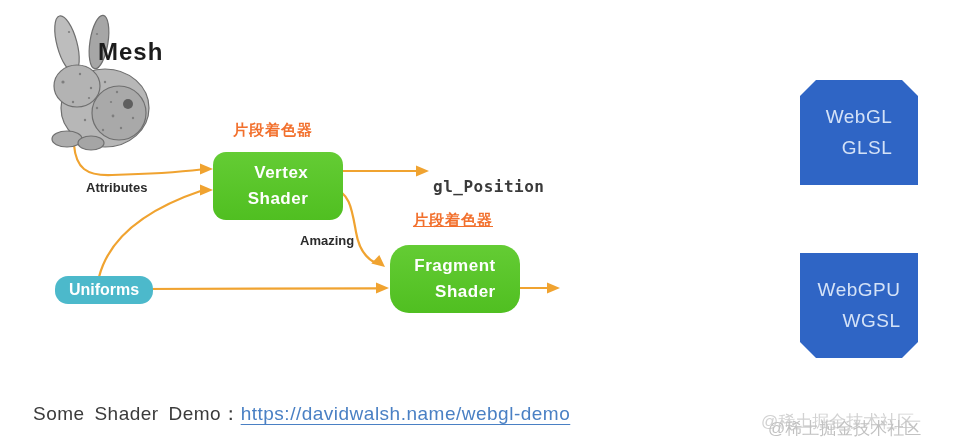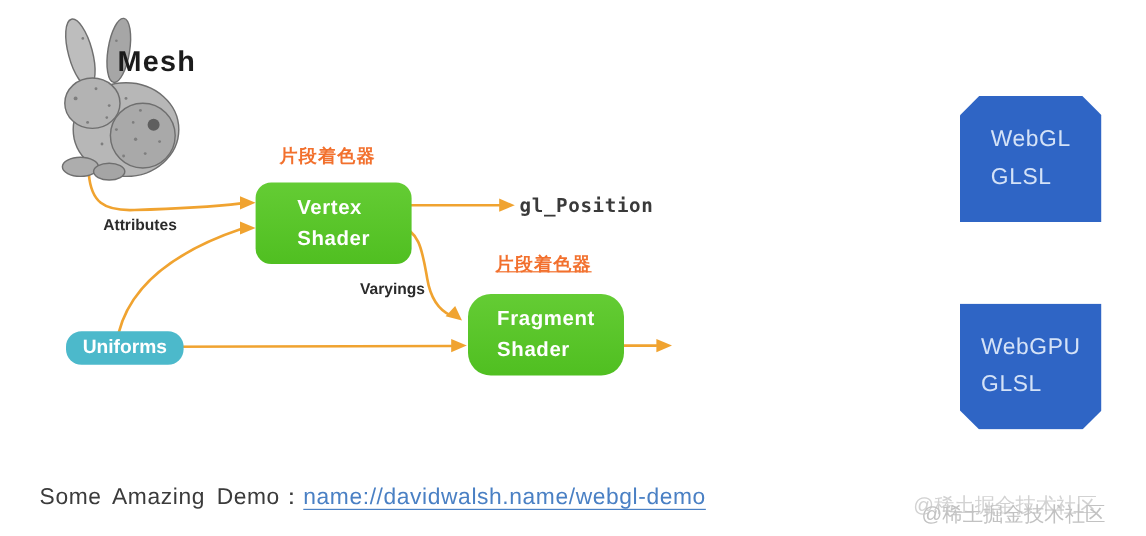--- a/index.html
+++ b/index.html
@@ -5,21 +5,21 @@
   html, body { margin: 0; padding: 0; background: #ffffff; }
   #canvas {
     position: relative;
     width: 955px; height: 447px;
     background: #ffffff;
     overflow: hidden;
     font-family: "Liberation Sans", sans-serif;
   }
   .abs { position: absolute; }
   #arrow-layer { position: absolute; left: 0; top: 0; z-index: 1; pointer-events: none; }
-  .node { z-index: 2; display: flex; align-items: center; justify-content: center; text-align: left; }
+  .node { z-index: 2; display: flex; align-items: center; justify-content: center; text-align: right; }
 
   .shader-box {
     width: 130px; height: 68px;
     background: linear-gradient(180deg, #64cc34 0%, #50bf21 100%);
     border-radius: 13px;
     color: #ffffff;
     font-weight: bold;
     font-size: 17px;
     line-height: 1.55;
     white-space: pre-line;
@@ -46,20 +46,21 @@
     font-weight: bold;
     z-index: 2;
   }
   .mono-out {
     font-family: "DejaVu Sans Mono", monospace;
     font-size: 16px;
     color: #3a3a3a;
     font-weight: bold;
     letter-spacing: 0.5px;
     z-index: 2;
+    margin-top: 15px;
   }
   .mesh-title {
     font-size: 24px;
     font-weight: bold;
     color: #1c1c1c;
     letter-spacing: 1px;
     z-index: 2;
   }
   .api-box {
     width: 118px; height: 105px;
@@ -156,45 +157,45 @@
       <circle cx="86" cy="90" r="1.1"></circle>
         <circle cx="64" cy="86" r="1.1"></circle>
     </g>
     <circle cx="103" cy="92" r="5" fill="#5f5f5f"></circle>
   </svg>
 
   <div class="abs mesh-title" style="left:98px; top:38px;">Mesh</div>
 
   <div class="abs small-label" style="left:86px; top:180px;">Attributes</div>
 
-  <div class="abs small-label" style="left:300px; top:233px;">Varyings</div>
+  <div class="abs small-label" style="left:300px; top:233px;">Amazing</div>
 
   <div class="abs cn-label" style="left:233px; top:121px;">片段着色器</div>
 
   <div class="abs cn-label" style="left:413px; top:211px;text-decoration:underline;">片段着色器</div>
 
   <div class="abs node shader-box" style="left:213px; top:152px;">Vertex
 Shader</div>
 
   <div class="abs node shader-box" style="left:390px; top:245px;border-radius:19px;">Fragment
 Shader</div>
 
   <div class="abs node uniforms-pill" style="left:55px; top:276px;">Uniforms</div>
 
   <div class="abs mono-out" style="left:433px; top:162px;">gl_Position</div>
 
 
   <div class="abs node api-box top-chamfer" style="left:800px; top:80px;">WebGL
 GLSL</div>
 
   <div class="abs node api-box bottom-chamfer" style="left:800px; top:253px;">WebGPU
-GLSL</div>
+WGSL</div>
 
   <div class="abs footer">
-    <span>Some Amazing Demo：</span><a href="#">name://davidwalsh.name/webgl-demo</a>
+    <span>Some Shader Demo：</span><a href="#">https://davidwalsh.name/webgl-demo</a>
   </div>
 
   <div class="abs watermark">
     <span class="wm1">@稀土掘金技术社区</span>
     <span class="wm2">@稀土掘金技术社区</span>
   </div>
 
 </div>
 
 </body></html>

